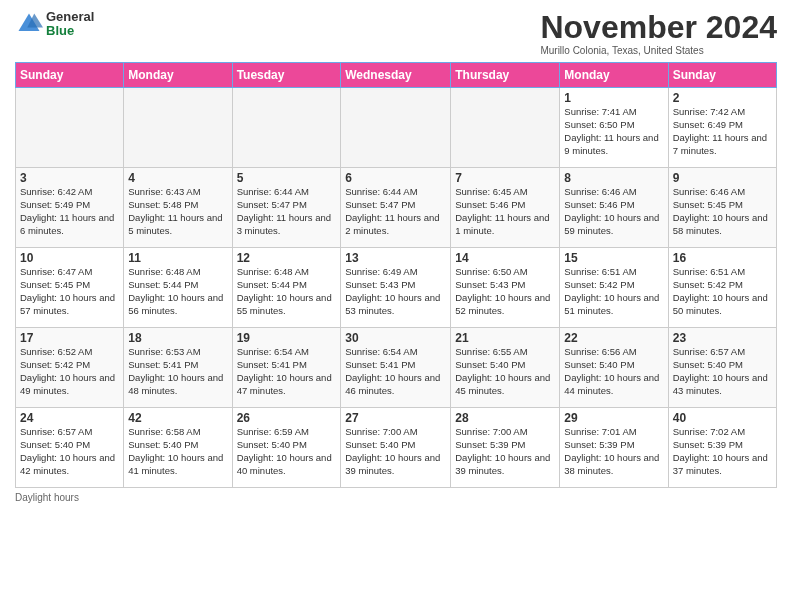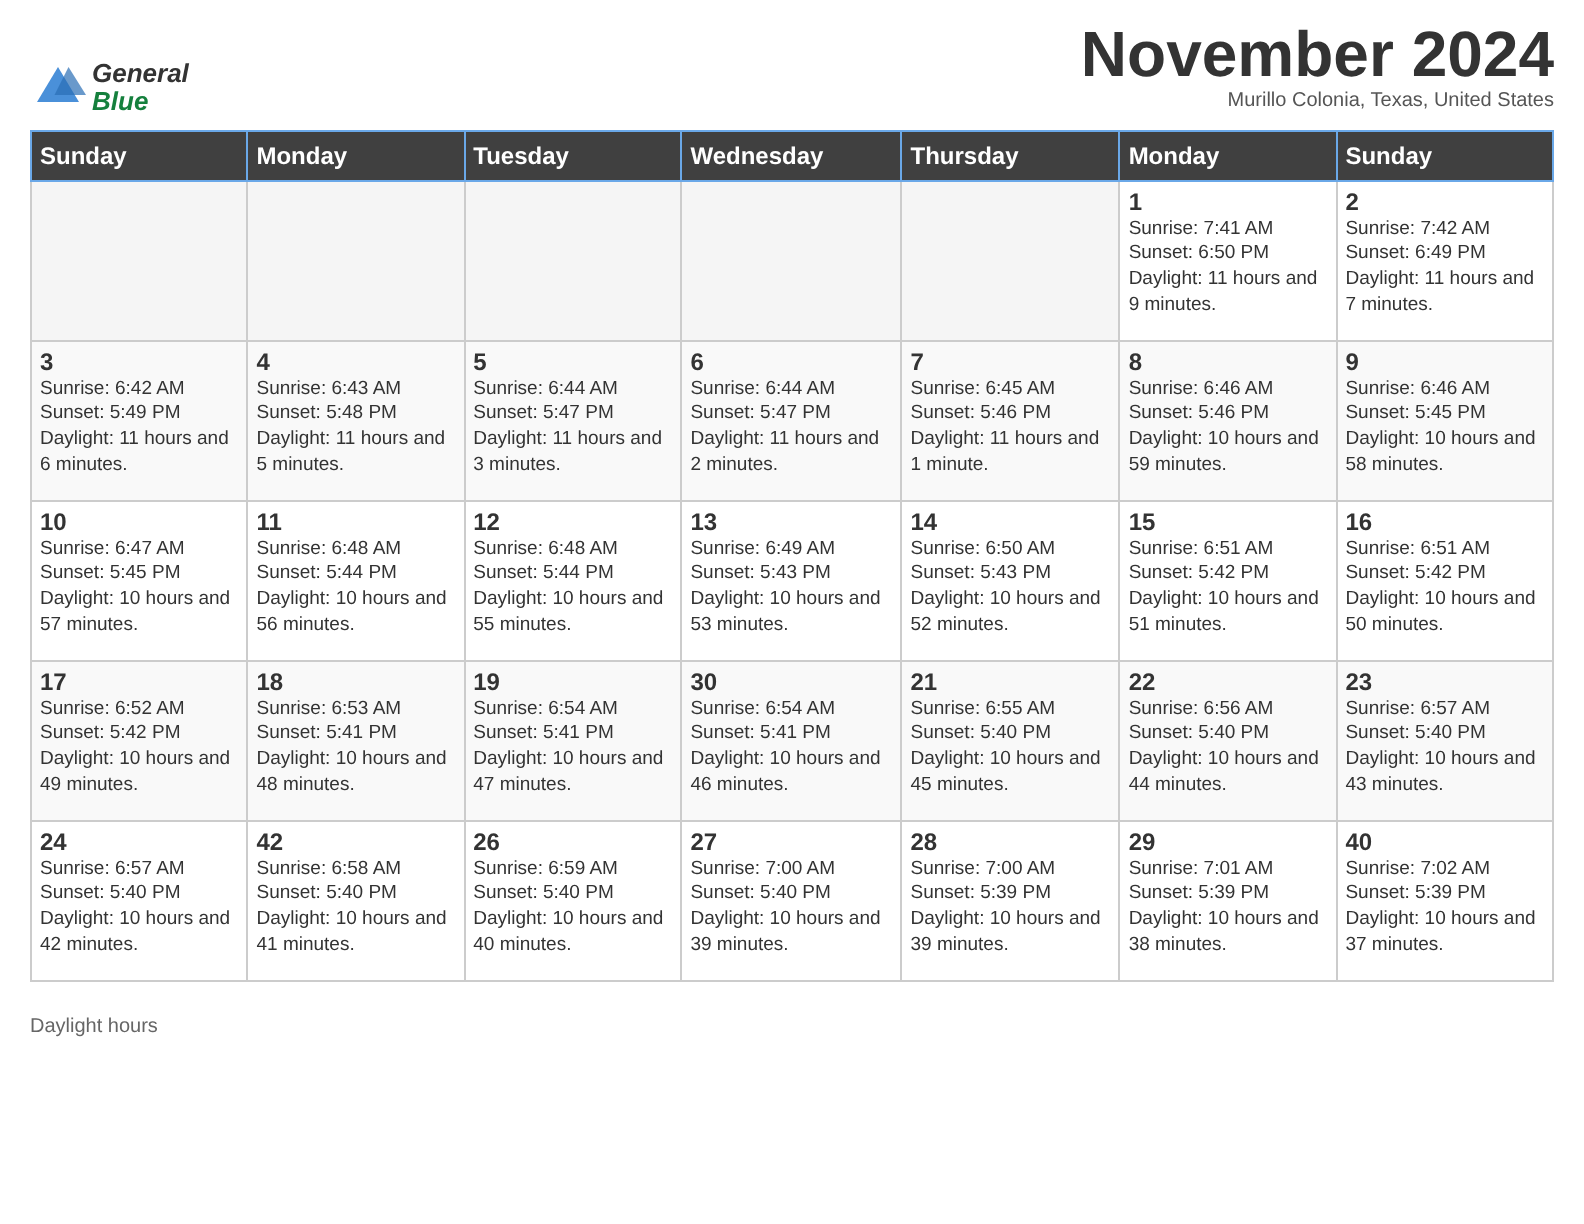--- a/index.html
+++ b/index.html
@@ -16,22 +16,21 @@
     }
     .header {
       display: flex;
       align-items: flex-start;
       justify-content: space-between;
       margin-bottom: 6px;
     }
     .logo {
       display: flex;
       align-items: center;
-      margin-top: 20px;
-      font-style: italic;
+      margin-top: 0;
     }
     .logo-text {
       display: flex;
       flex-direction: column;
       line-height: 1.1;
     }
     .logo-general {
       font-size: 13px;
       font-weight: bold;
       color: #333;
@@ -40,38 +39,37 @@
       font-size: 13px;
       font-weight: bold;
       color: #15803d;
     }
     .logo-icon {
       width: 28px;
       height: 28px;
       margin-right: 3px;
     }
     .title-block {
-      text-align: right;
     }
     .month-title {
       font-size: 32px;
       font-weight: bold;
       color: #333;
       line-height: 1.1;
     }
     .location {
       font-size: 10px;
       color: #555;
     }
     .calendar {
       width: 100%;
       border-collapse: collapse;
     }
     .calendar th {
-      background: #404040;
+      background: #ec4899;
       color: #fff;
       font-size: 12px;
       font-weight: bold;
       padding: 5px 4px;
       border: 1px solid #6aa8e8;
       text-align: left;
     }
     .calendar td {
       border: 1px solid #ccc;
       vertical-align: top;
@@ -96,21 +94,21 @@
       margin-bottom: 1px;
     }
     .day-info {
       font-size: 9.5px;
       line-height: 1.35;
       color: #333;
     }
     .footer-note {
       font-size: 10px;
       color: #666;
-      margin-top: 17px;
+      margin-top: 4px;
       text-align: left;
     }
   </style>
 </head>
 <body>
 
 <div class="container">
   <div class="header">
     <div class="logo">
       <svg class="logo-icon" viewBox="0 0 32 32">

